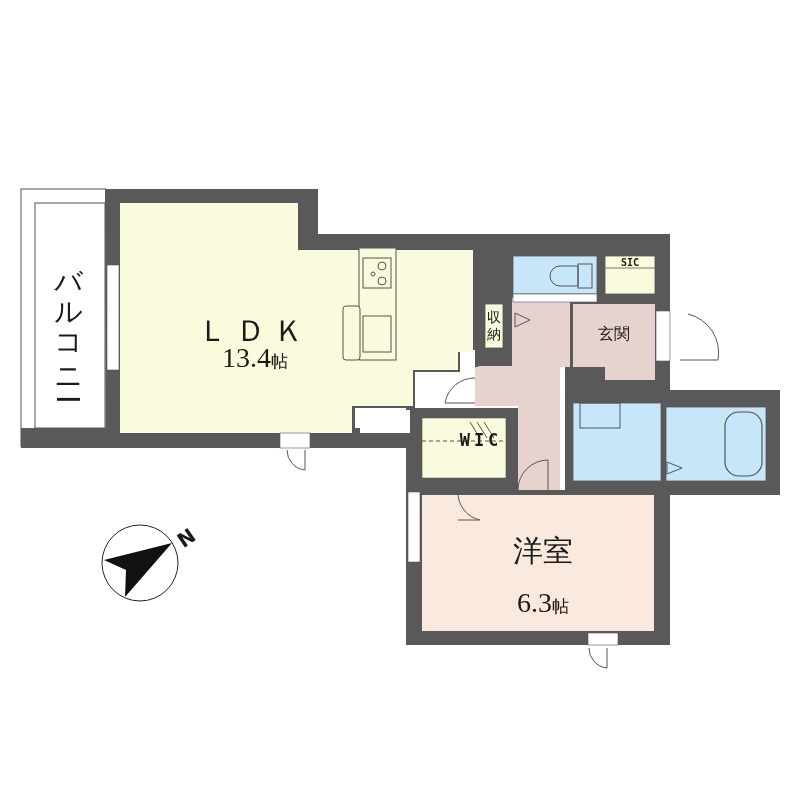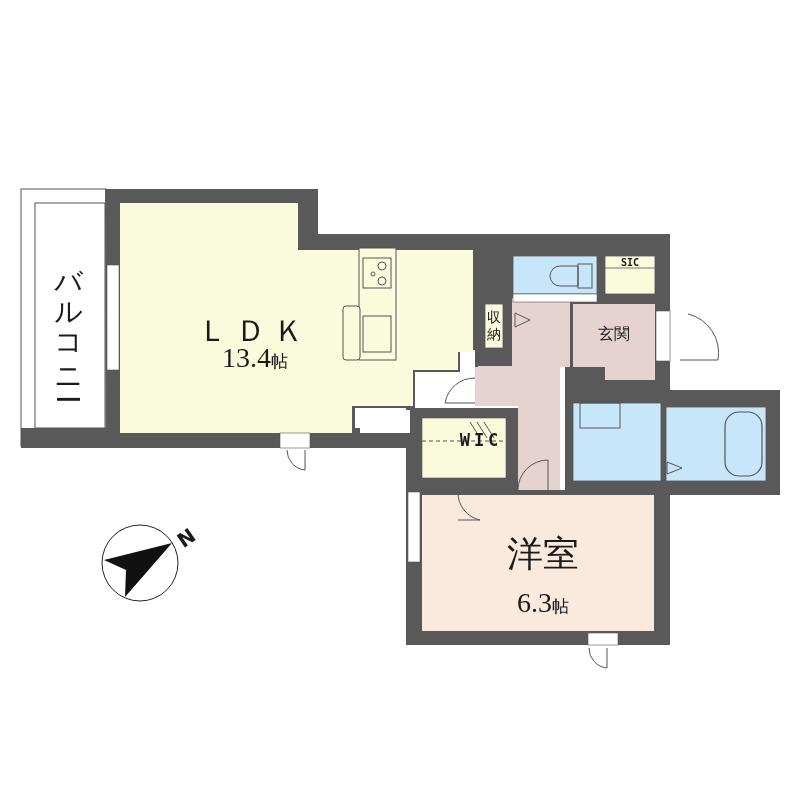--- a/index.html
+++ b/index.html
@@ -7,21 +7,21 @@
   svg{position:absolute;left:0;top:0;}
   .lbl{position:absolute;color:#1a1a1a;text-align:center;line-height:1;}
   .room-name{font-size:30px;letter-spacing:8px;}
   .room-size{font-size:28px;font-family:Liberation Serif, serif;}
   .room-size .unit{font-size:17px;}
   .balcony-lbl{font-size:28px;writing-mode:vertical-rl;letter-spacing:2px;}
   .small{font-size:15px;}
   .tiny{font-size:10px;font-family:"DejaVu Sans Mono","Liberation Mono",monospace;font-weight:bold;}
   .wic{font-size:17px;font-weight:bold;letter-spacing:4px;font-family:"DejaVu Sans Mono","Liberation Mono",monospace;}
   .genkan{font-size:16px;}
-  .yoshitsu{font-size:36px;}
+  .yoshitsu{font-size:30px;}
 </style>
 </head>
 <body>
 
 <svg width="800" height="800" viewBox="0 0 800 800">
 
   <g>
     <rect x="21" y="189" width="85" height="257" fill="#fff" stroke="#555" stroke-width="1"></rect>
     <rect x="35" y="203" width="70" height="225" fill="#fff" stroke="#555" stroke-width="1"></rect>
   </g>

